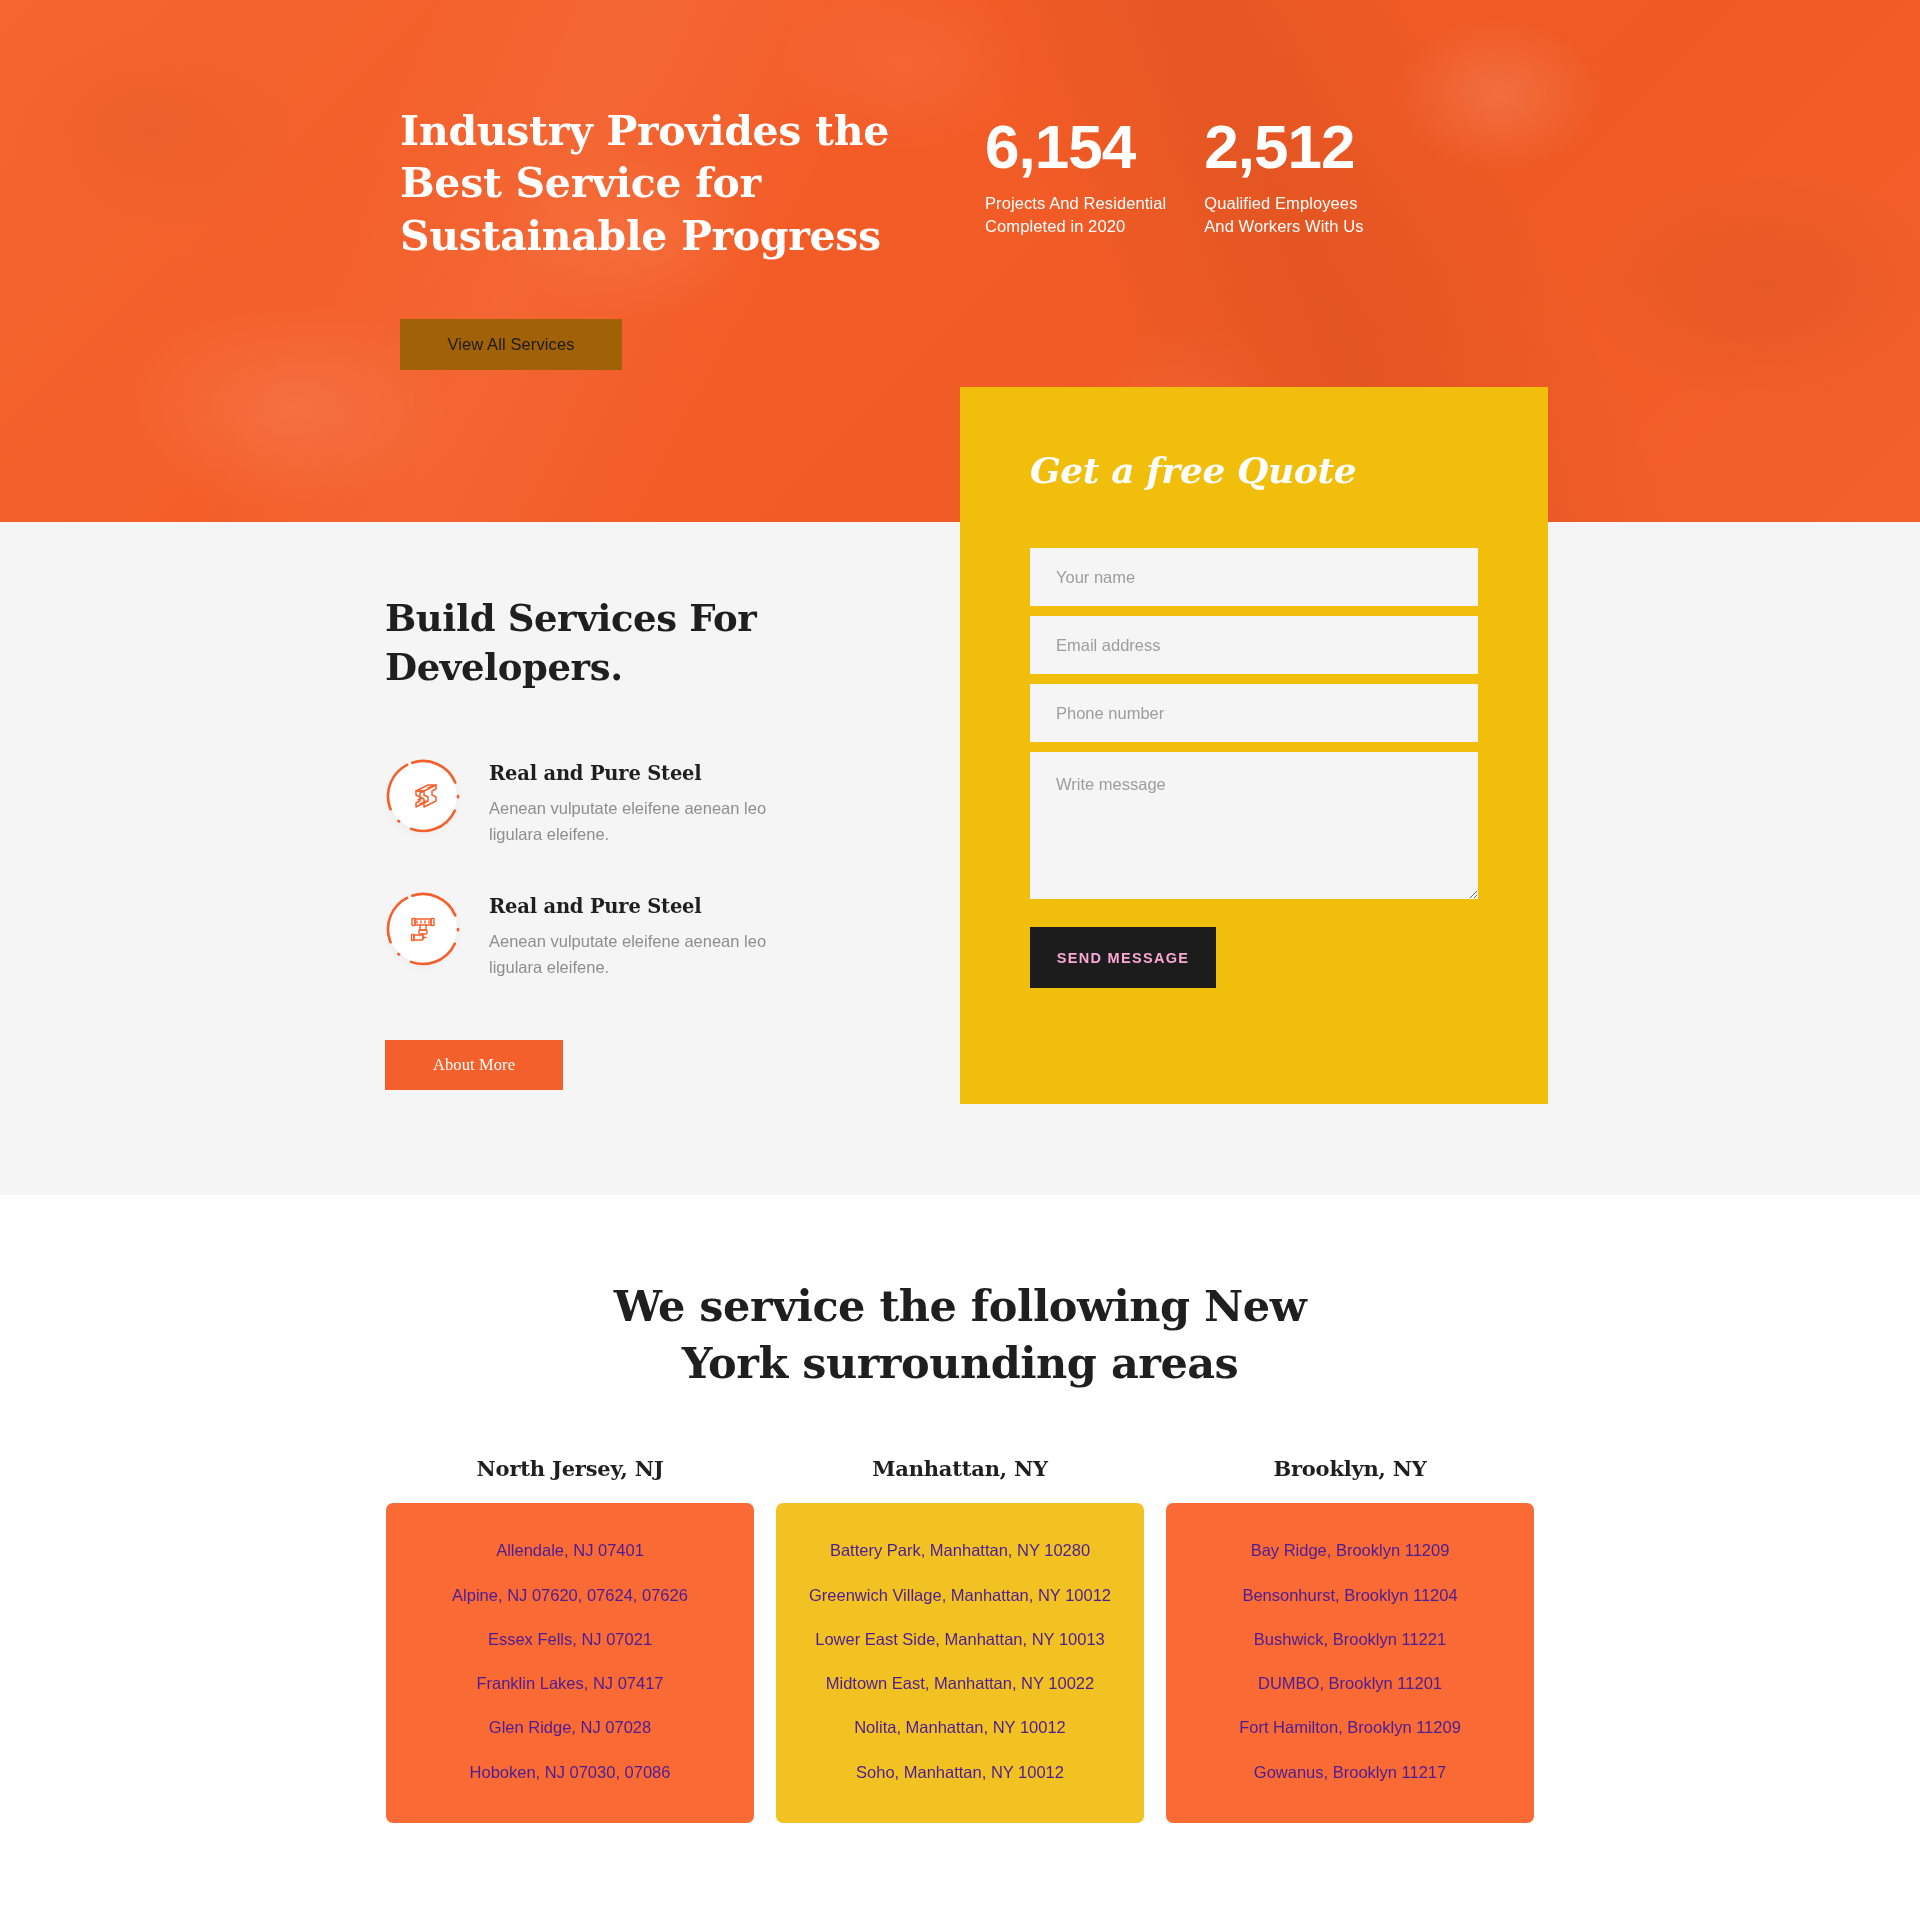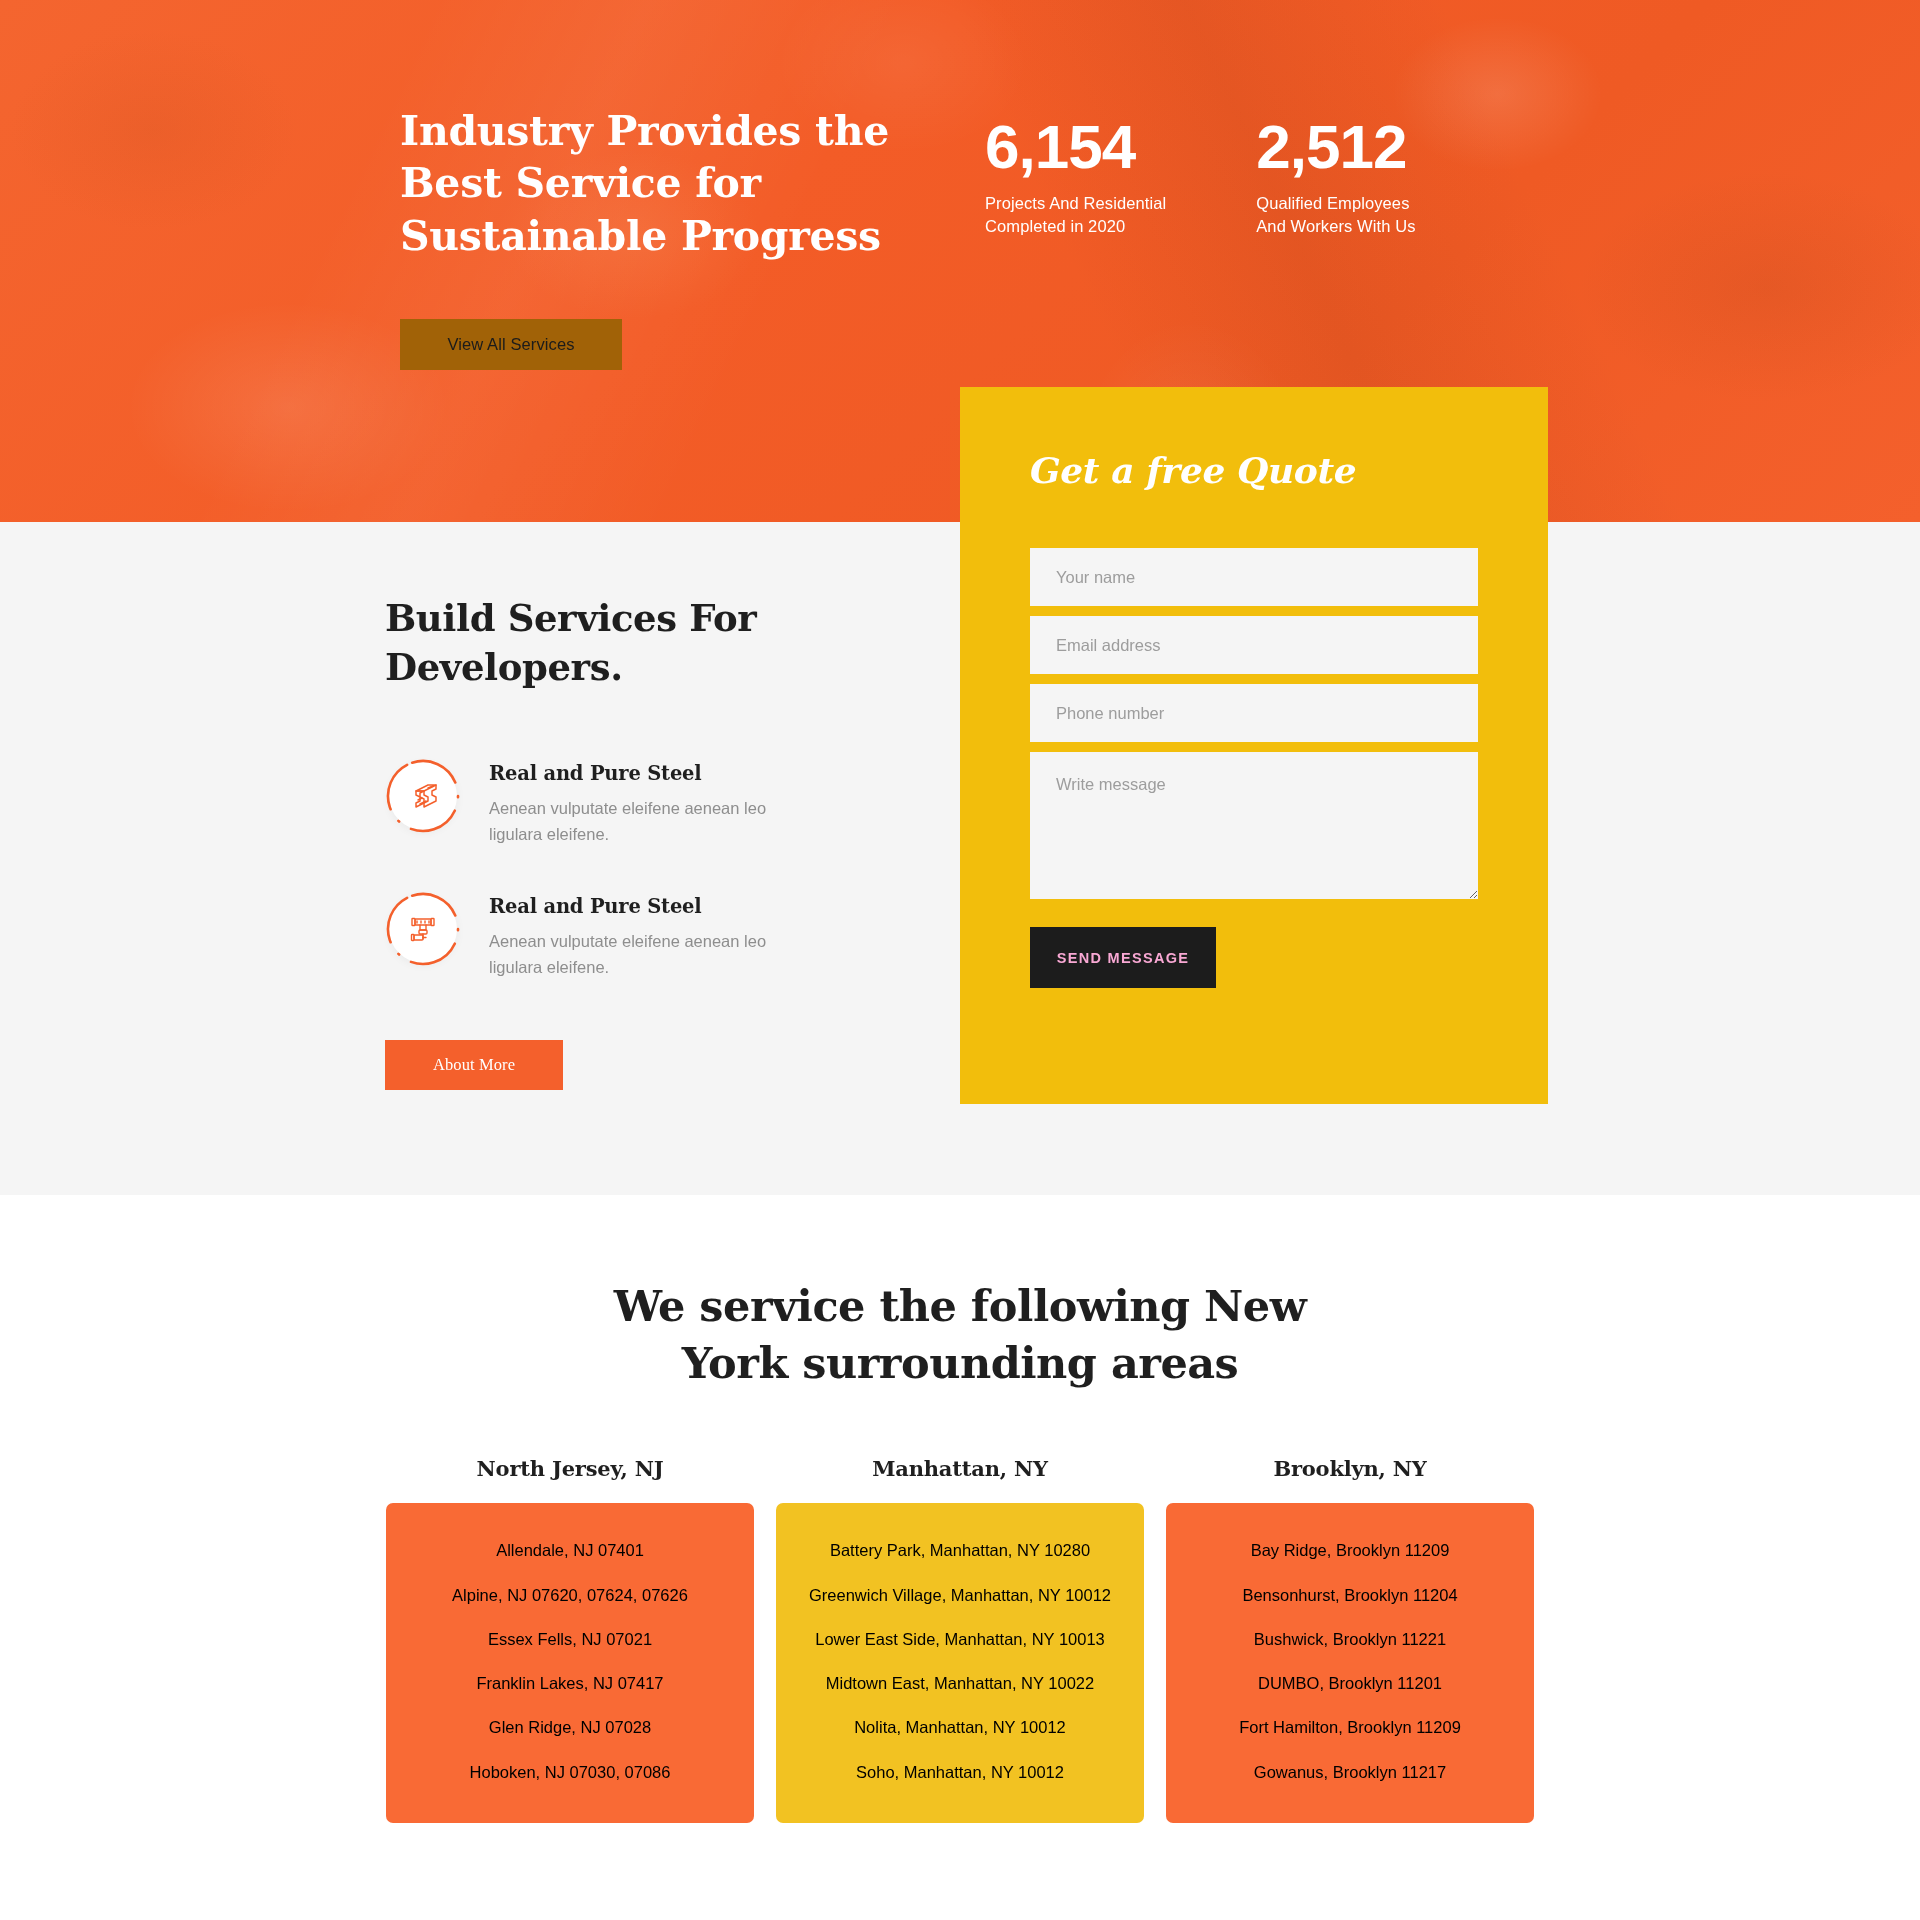--- a/index.html
+++ b/index.html
@@ -72,21 +72,21 @@
     background: #a16207;
     color: #1b1b1b;
     border: none;
     font-family: "Liberation Sans", sans-serif;
     font-size: 16.5px;
     font-weight: 400;
     cursor: pointer;
     letter-spacing: 0.1px;
   }
 
-  .stats { position: absolute; left: 985px; top: 116px; display: flex; gap: 90px; }
+  .stats { position: absolute; left: 985px; top: 116px; display: flex; gap: 38px; }
   .stat-num {
     font-family: "Liberation Sans", sans-serif;
     font-weight: 700;
     font-size: 62px;
     line-height: 1;
     color: #ffffff;
     letter-spacing: -1px;
   }
   .stat-label {
     margin-top: 14px;
@@ -260,21 +260,21 @@
   }
   .col-card {
     border-radius: 7px;
     padding: 36px 18px 40px;
     min-height: 265px;
   }
   .col-card.orange { background: #f96a35; }
   .col-card.yellow { background: #f2c222; }
   .col-card p {
     text-align: center;
-    color: #000000;
+    color: #4c1d95;
     font-size: 16.5px;
     line-height: 1.35;
     margin-bottom: 22px;
   }
   .col-card p:last-child { margin-bottom: 0; }
 </style>
 </head>
 <body>
 
 <div class="page">

